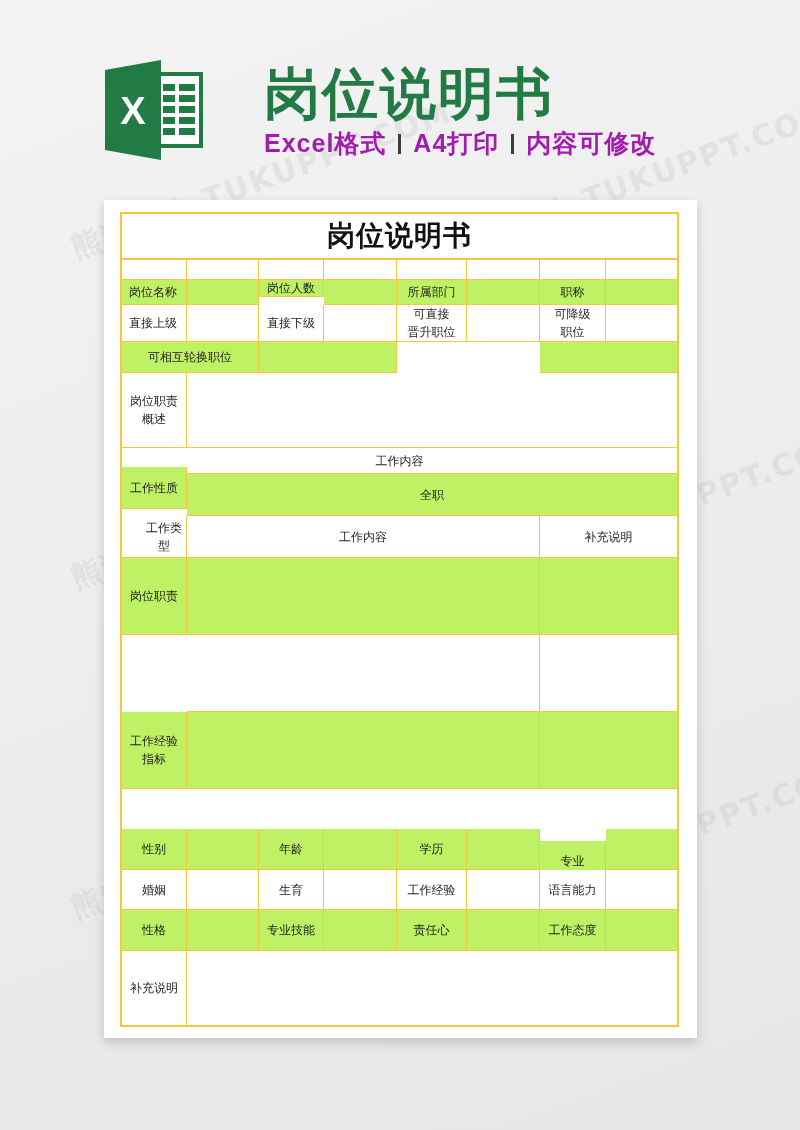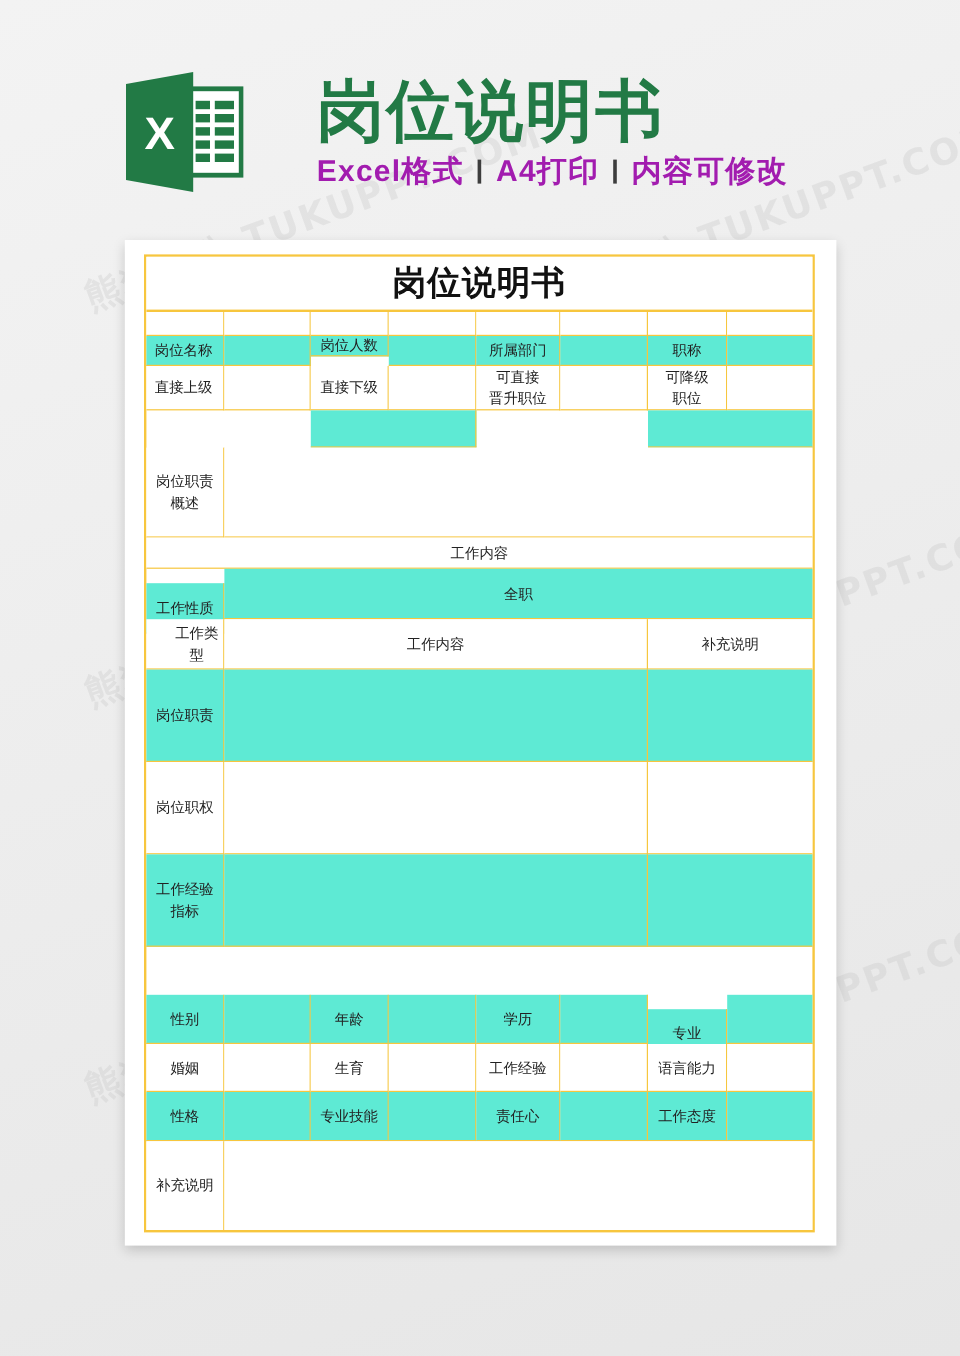--- a/index.html
+++ b/index.html
@@ -36,21 +36,21 @@
       position: absolute; left: 120px; top: 212px; width: 559px; height: 815px;
       border: 2px solid #f7c63e; box-sizing: border-box; background: #fff;
     }
     .cell {
       position: absolute; box-sizing: border-box;
       border-right: 1px solid #f7c63e; border-bottom: 1px solid #f7c63e;
       display: flex; align-items: center; justify-content: center; text-align: center;
       font-size: 12px; color: #222; line-height: 18px;
       font-family: "DejaVu Sans", sans-serif;
     }
-    .cell.y { background: #5eead4; }
+    .cell.y { background: #bef264; }
     .cell.w { background: #ffffff; }
     .cell.nr { border-right: none; }
     .cell.left { justify-content: flex-start; padding-left: 7px; }
     .cell.title {
       font-size: 28px; font-weight: bold; color: #111; letter-spacing: 1px;
       border-bottom: 2px solid #f7c63e;
     }
     .cell span.ml { white-space: pre-line; }
   </style>
 </head>
@@ -119,43 +119,43 @@
       <span class="ml">可直接
 晋升职位</span>
     </div>
   <div class="cell w" style="left:345px; top:91px; width:73px; height:37px;"></div>
   <div class="cell w" style="left:418px; top:91px; width:66px; height:37px;">
       <span class="ml">可降级
 职位</span>
     </div>
   <div class="cell w nr" style="left:484px; top:91px; width:71px; height:37px;"></div>
 
+  <div class="cell y" style="left:0; top:128px; width:137px; height:31px;">可相互轮换职位</div>
   <div class="cell y" style="left:137px; top:128px; width:138px; height:31px;"></div>
   <div class="cell y nr" style="left:418px; top:128px; width:137px; height:31px;"></div>
 
   <div class="cell w" style="left:0; top:159px; width:65px; height:75px;">
       <span class="ml">岗位职责
 概述</span>
     </div>
   <div class="cell w nr" style="left:65px; top:159px; width:490px; height:75px;"></div>
 
   <div class="cell w nr" style="left:0; top:234px; width:555px; height:26px;">工作内容</div>
 
-  <div class="cell y" style="left:0; top:272px; width:65px; height:42px;">工作性质</div>
+  <div class="cell y" style="left:0; top:253px; width:65px; height:42px;">工作性质</div>
   <div class="cell y nr" style="left:65px; top:260px; width:490px; height:42px;">全职</div>
 
   <div class="cell w" style="left:0; top:302px; width:65px; height:42px;padding-left:20px;">工作类型</div>
   <div class="cell w" style="left:65px; top:302px; width:353px; height:42px;">工作内容</div>
   <div class="cell w nr" style="left:418px; top:302px; width:137px; height:42px;">补充说明</div>
 
   <div class="cell y" style="left:0; top:344px; width:65px; height:77px;">岗位职责</div>
   <div class="cell y" style="left:65px; top:344px; width:353px; height:77px;"></div>
   <div class="cell y nr" style="left:418px; top:344px; width:137px; height:77px;"></div>
 
-  <div class="cell w" style="left:0; top:421px; width:65px; height:77px;">岗位职权</div>
   <div class="cell w" style="left:65px; top:421px; width:353px; height:77px;"></div>
   <div class="cell w nr" style="left:418px; top:421px; width:137px; height:77px;"></div>
 
   <div class="cell y" style="left:0; top:498px; width:65px; height:77px;">
       <span class="ml">工作经验
 指标</span>
     </div>
   <div class="cell y" style="left:65px; top:498px; width:353px; height:77px;"></div>
   <div class="cell y nr" style="left:418px; top:498px; width:137px; height:77px;"></div>
 

